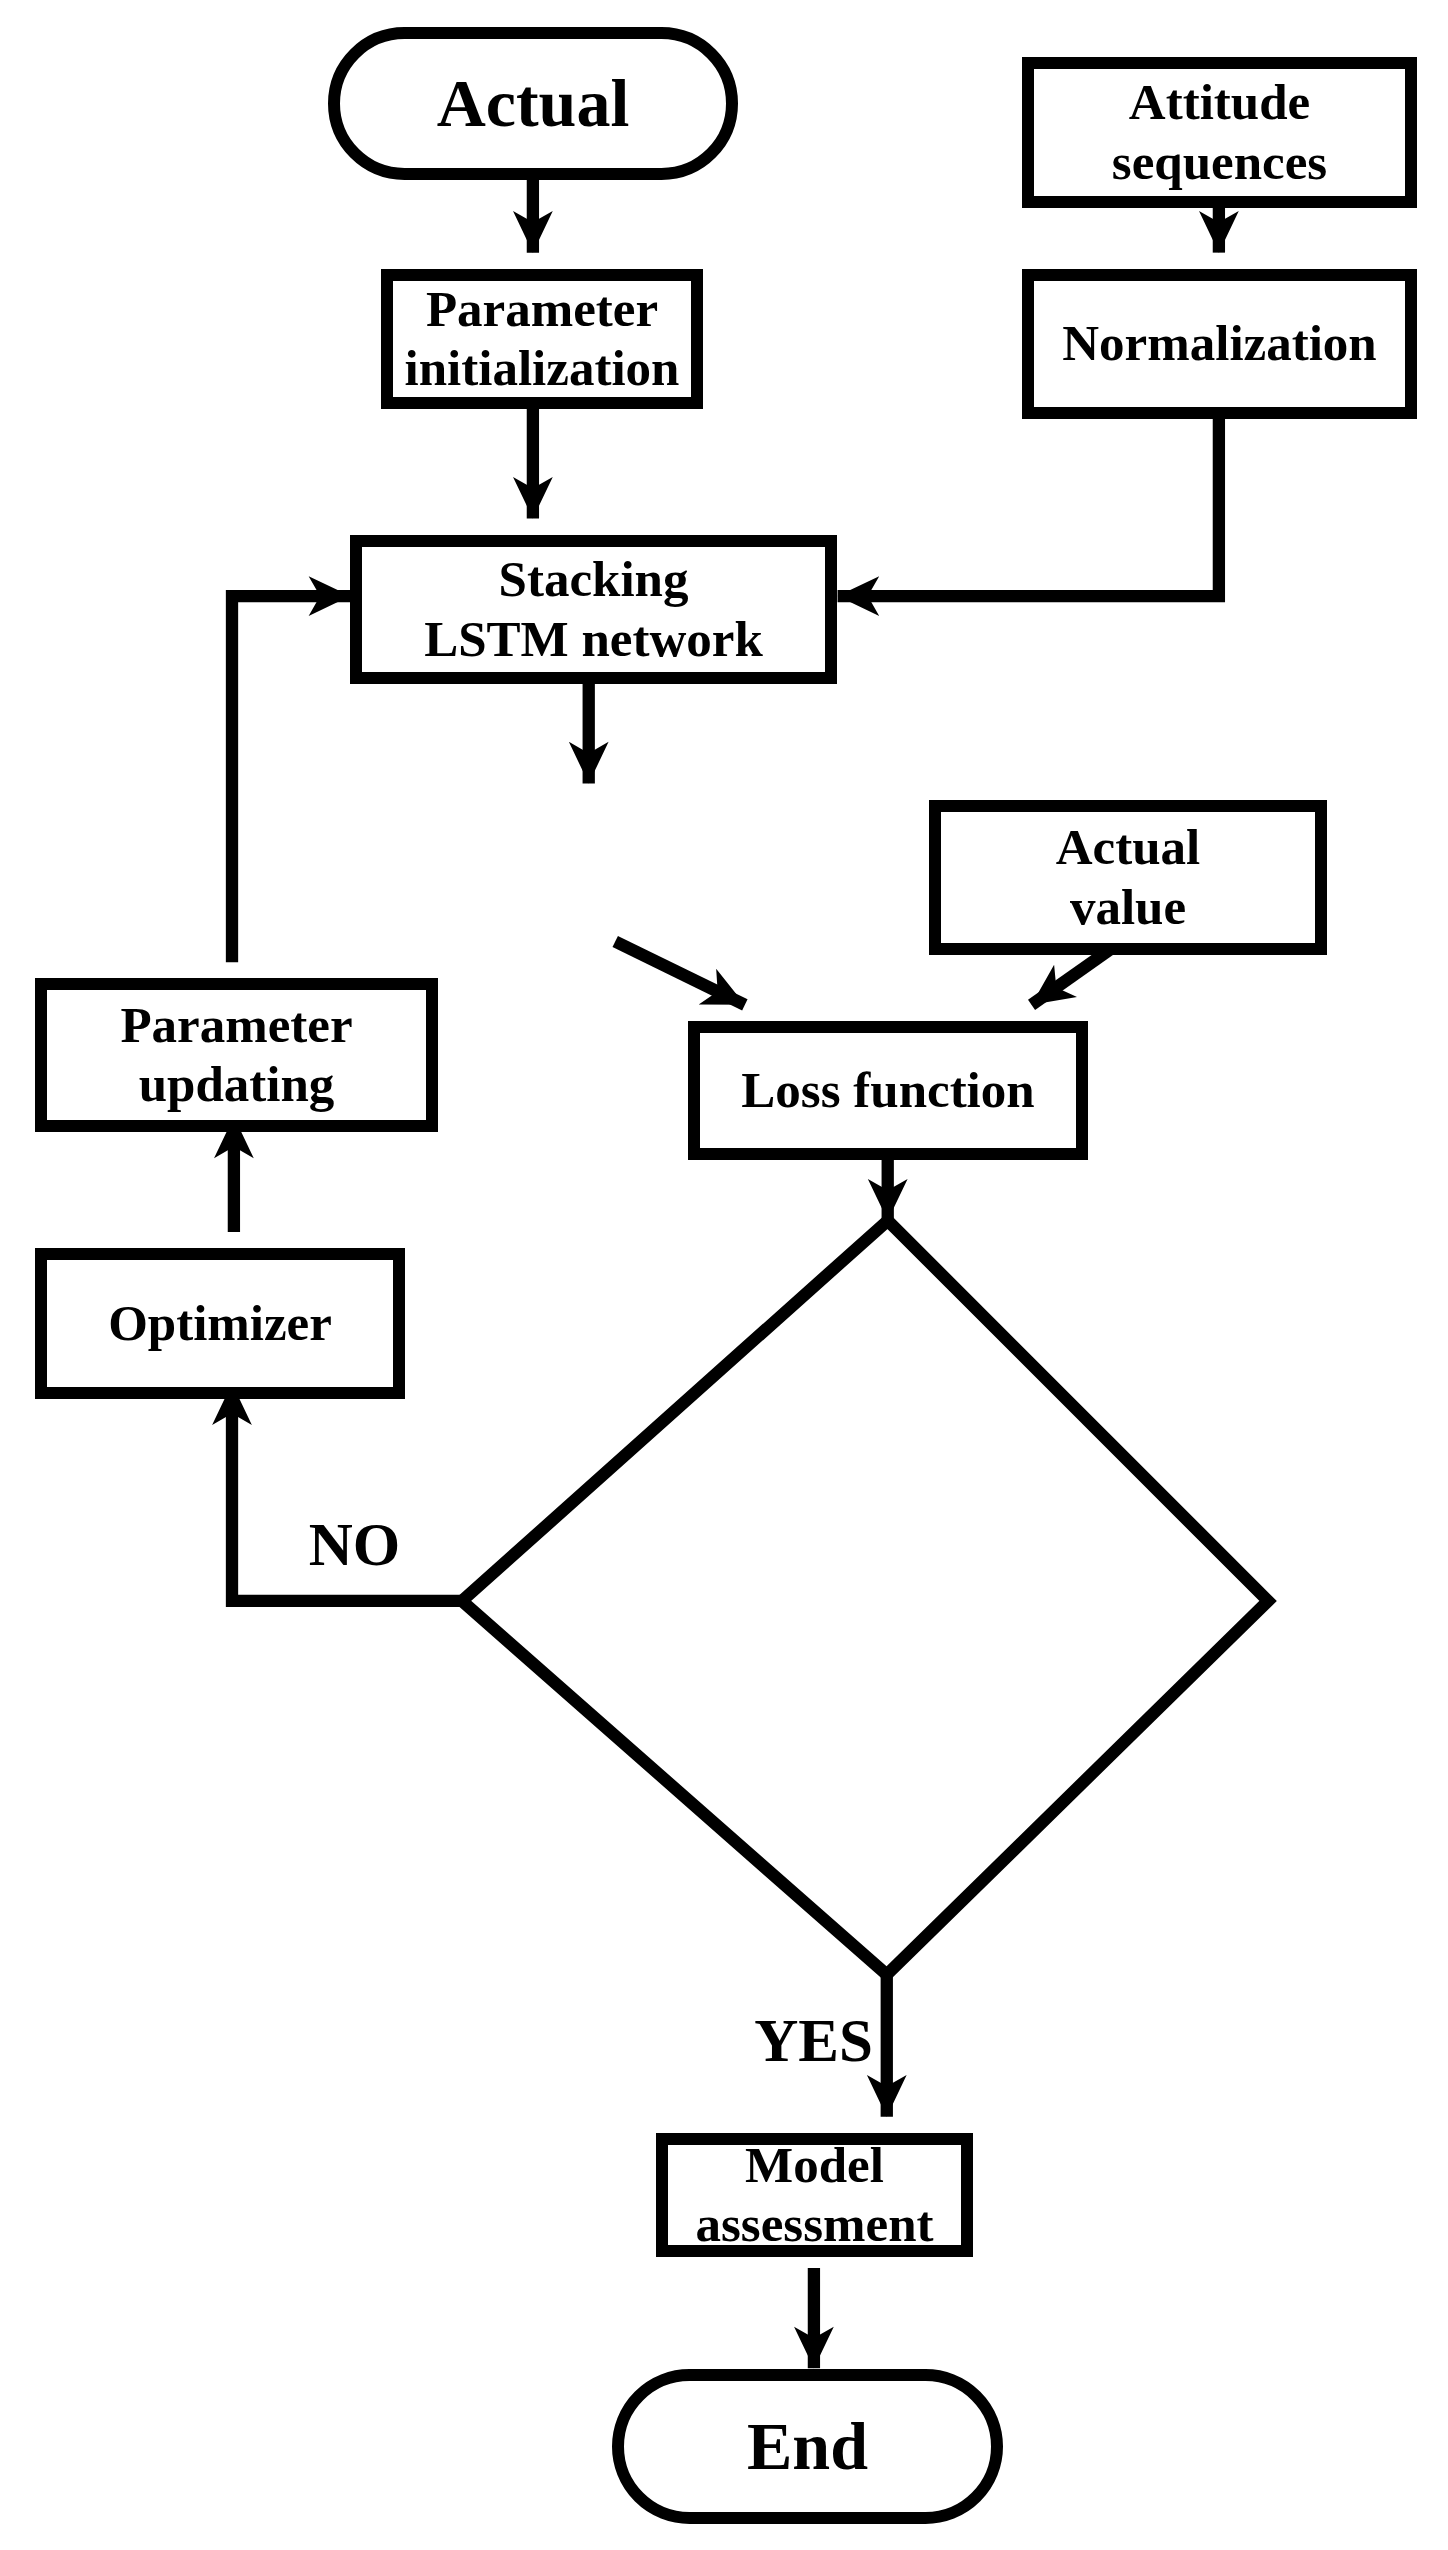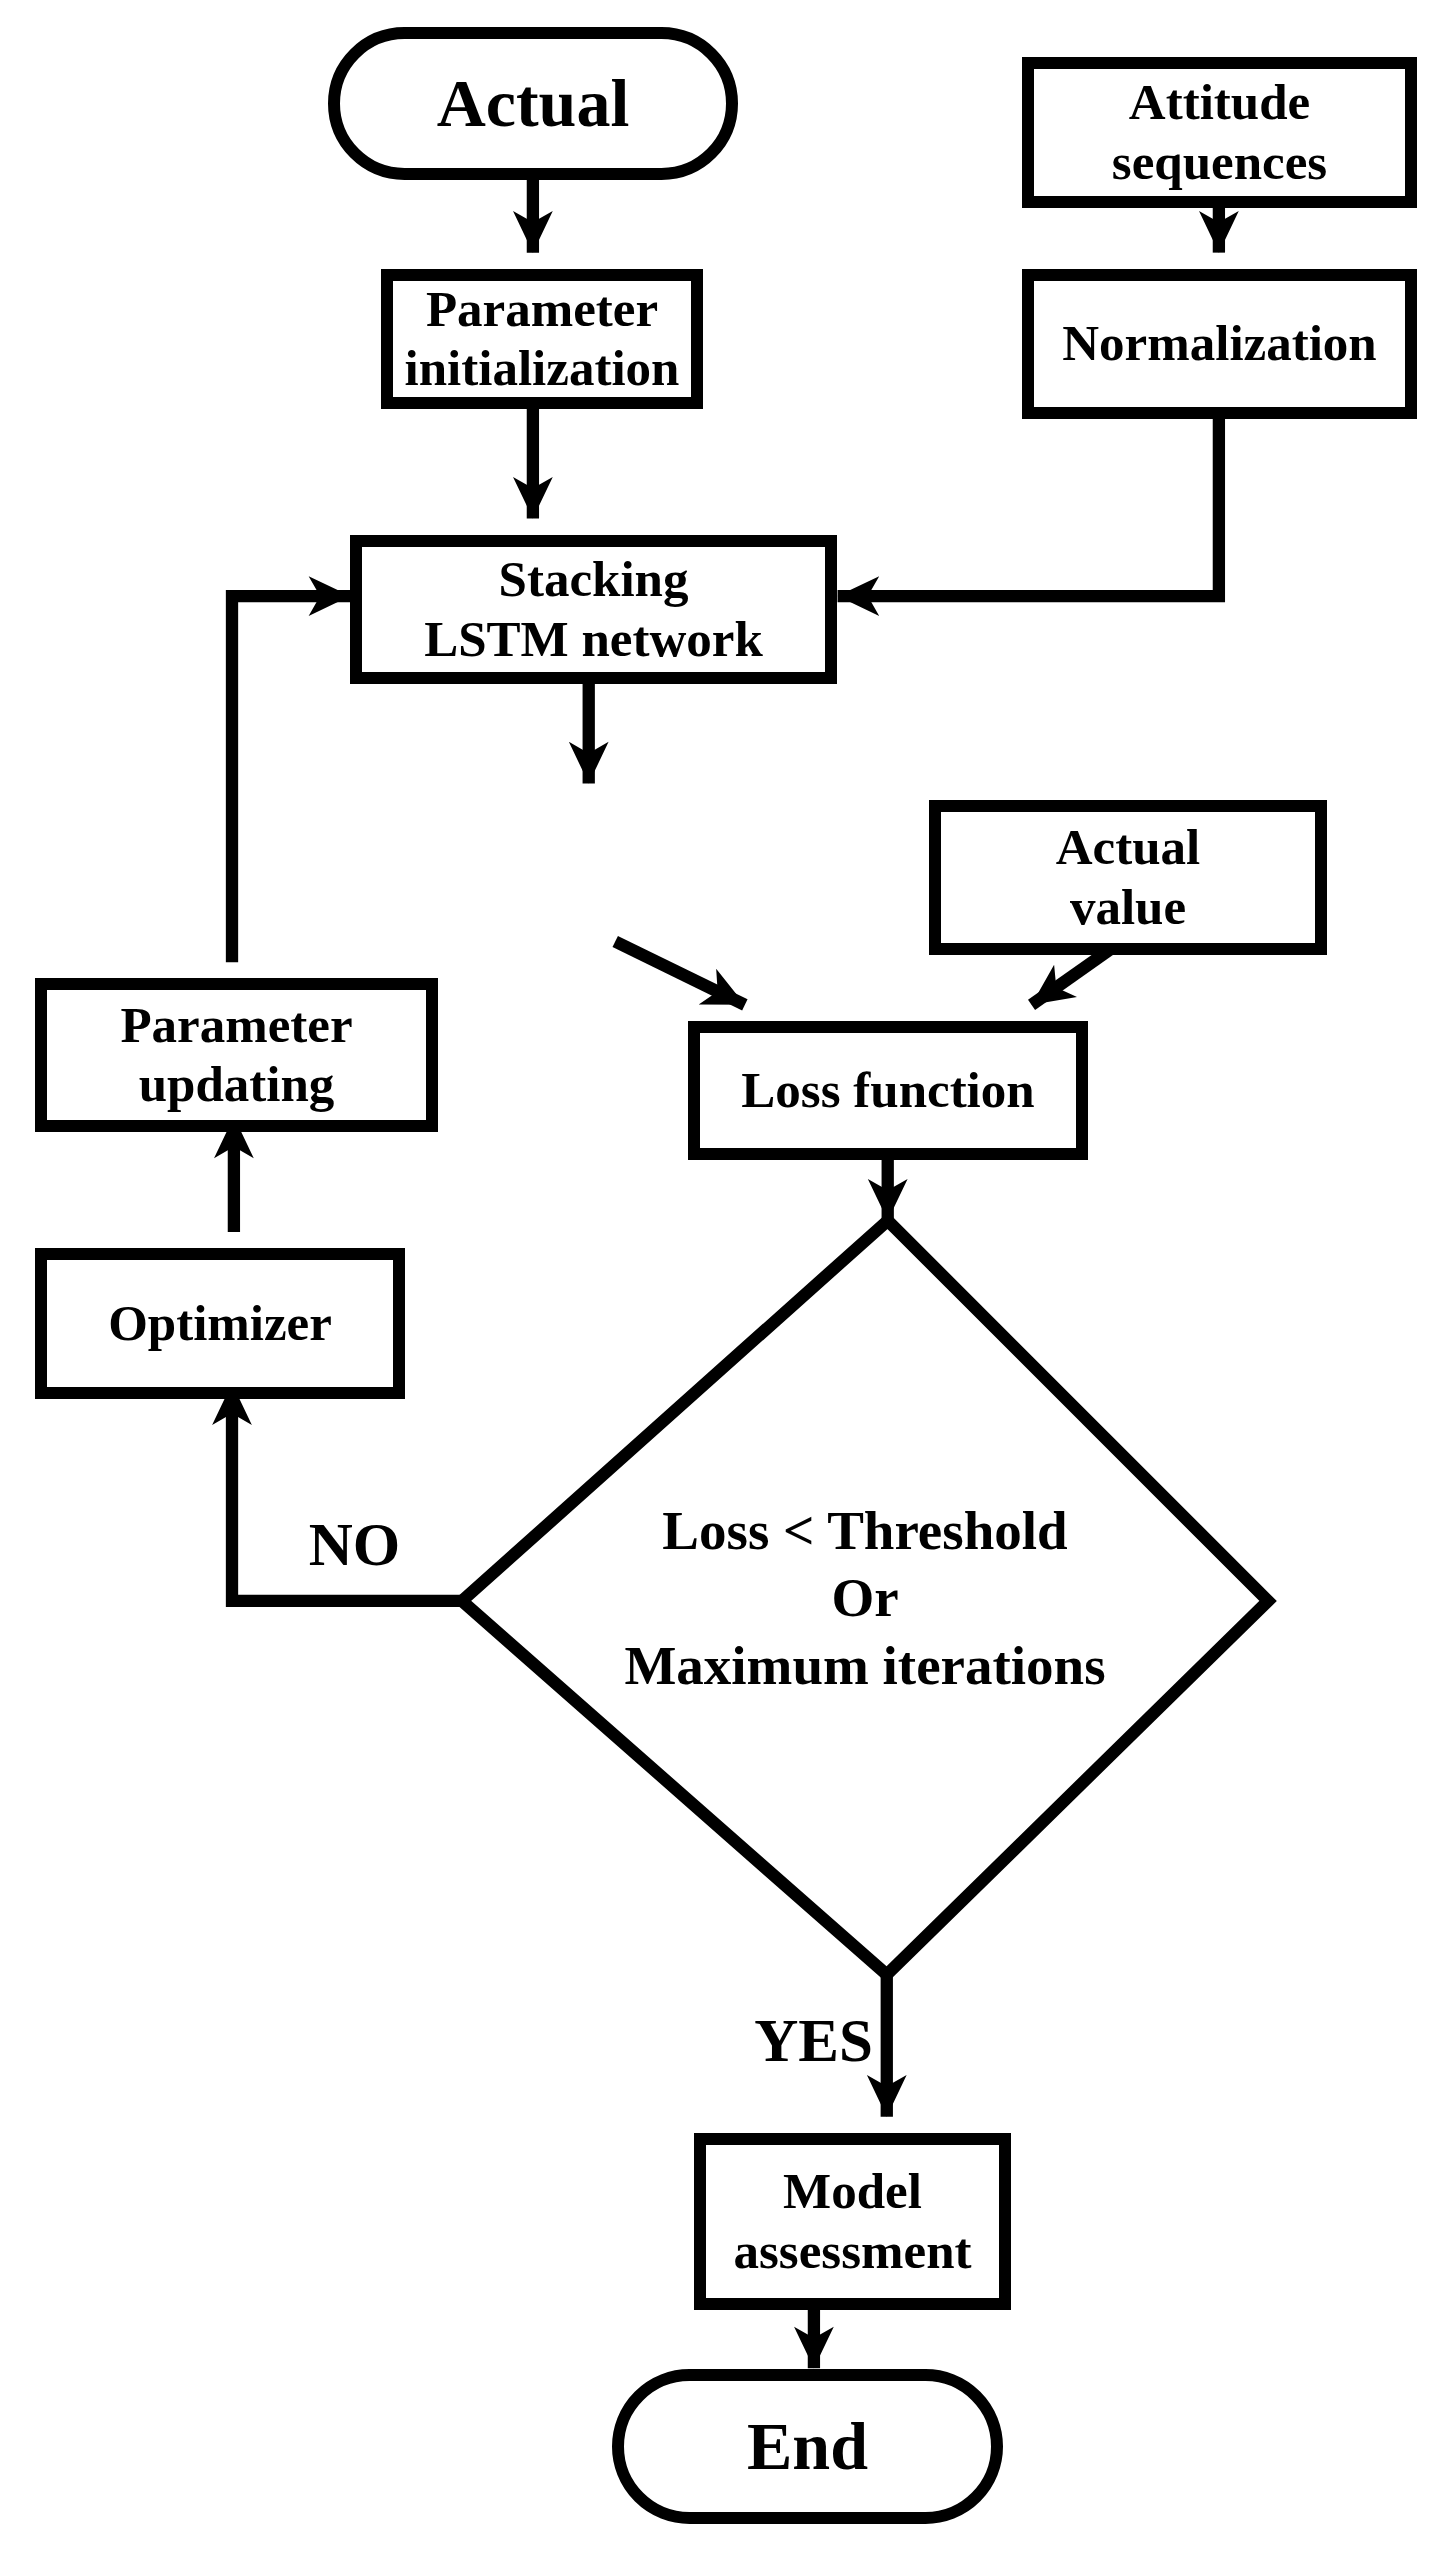--- a/index.html
+++ b/index.html
@@ -110,27 +110,24 @@
   <div class="node fs-box" style="left:929px;top:784px;width:398px;height:155px">Actual
 value</div>
 
   <div class="node fs-box" style="left:688px;top:1005px;width:400px;height:139px">Loss function</div>
 
   <div class="node fs-box" style="left:35px;top:962px;width:403px;height:154px">Parameter
 updating</div>
 
   <div class="node fs-box" style="left:35px;top:1232px;width:370px;height:151px">Optimizer</div>
 
-  <div class="decision-text fs-diamond" style="left:462px;top:1221px;width:806px;height:754px">Loss &lt; Threshold
-Or
-Maximum iterations</div>
 
   <div class="edge-label fs-edge" style="left:274px;top:1507px;width:161px;height:76px">NO</div>
 
   <div class="edge-label fs-edge" style="left:733px;top:2003px;width:161px;height:76px">YES</div>
 
-  <div class="node fs-box" style="left:694px;top:2117px;width:317px;height:177px">Model
+  <div class="node fs-box" style="left:656px;top:2117px;width:317px;height:124px">Model
 assessment</div>
 
   <div class="node terminator fs-big" style="left:612px;top:2369px;width:391px;height:155px">End</div>
 
 </div>
 
 
 </body></html>

